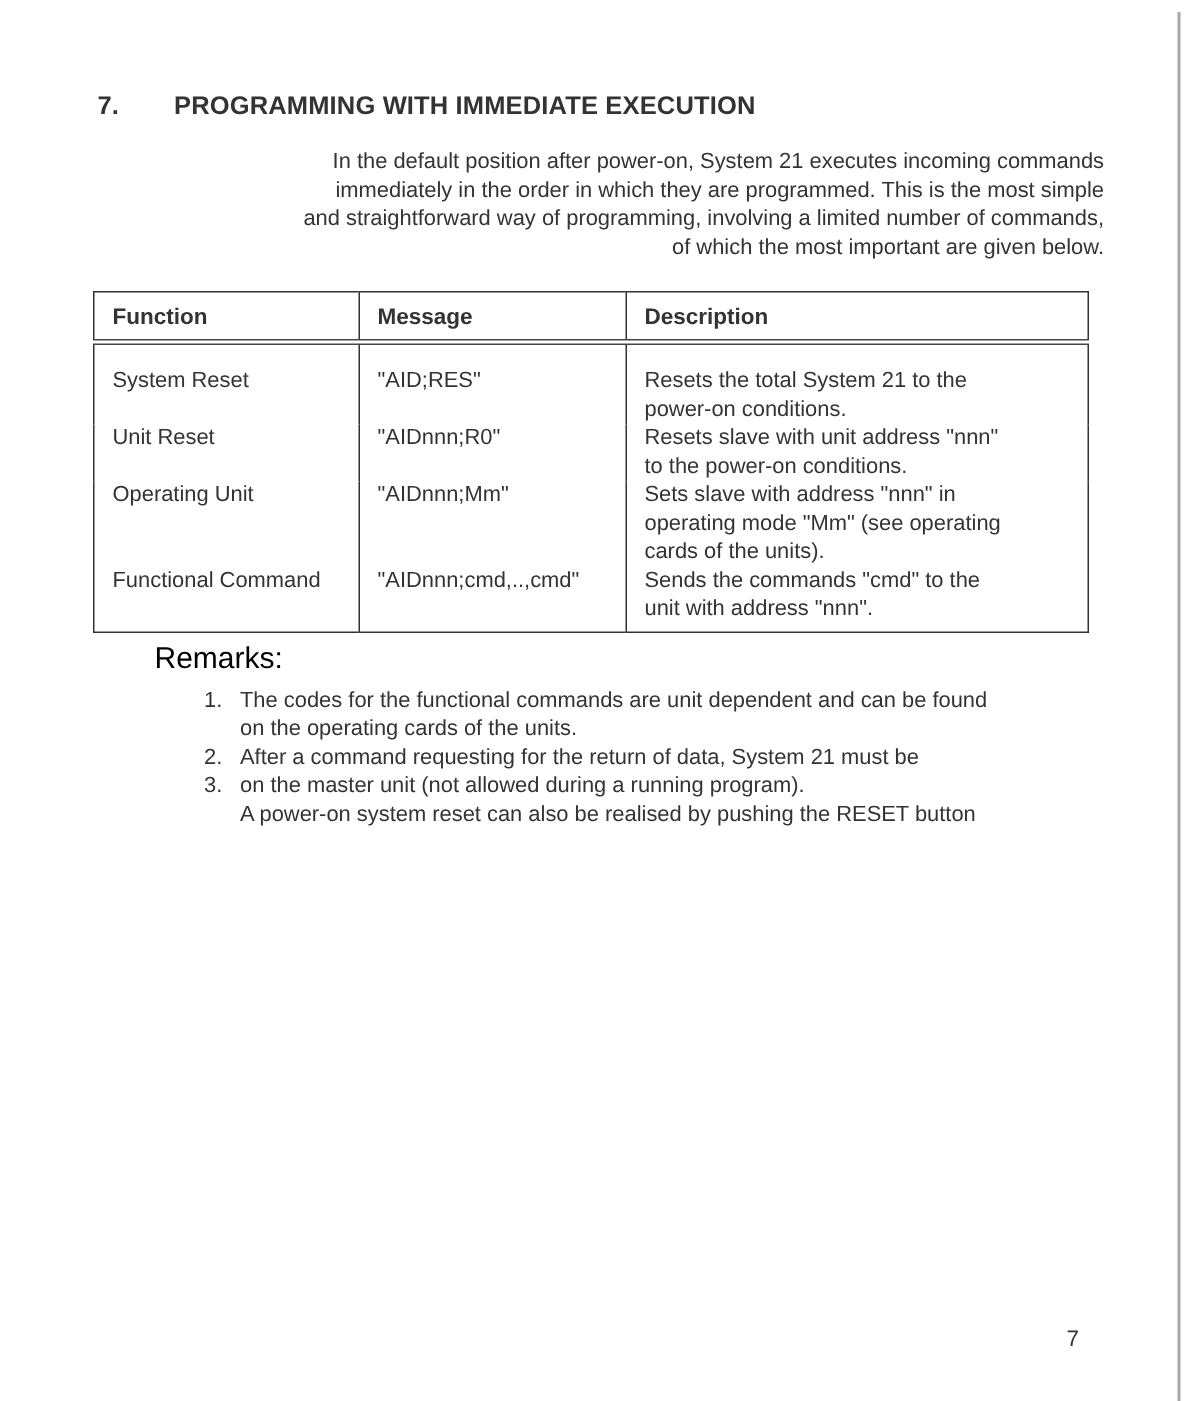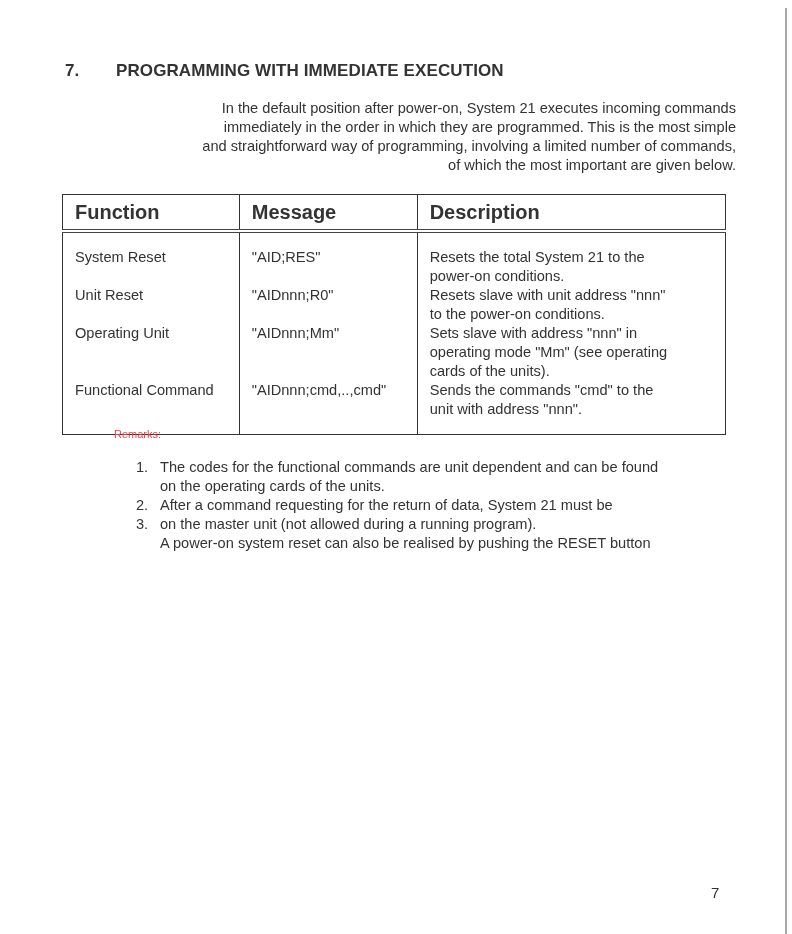--- a/index.html
+++ b/index.html
@@ -12,32 +12,32 @@
     .heading .num { position: absolute; left: 0; top: 0; }
     .heading .title { position: absolute; left: 51px; top: 0; white-space: nowrap; }
     .intro { position: absolute; left: 116px; top: 99px; width: 620px; font-size: 14.6px; line-height: 19px; color: #333; text-align: right; }
     .intro p { margin: 0; white-space: nowrap; }
     table.cmd {
       position: absolute; left: 62px; top: 194px; width: 664px; border-collapse: collapse;
       border: 1.5px solid #333; font-size: 14.6px; color: #333;
     }
     table.cmd th {
       text-align: left; font-weight: bold; padding: 6px 12px 5px 12px; height: 20px;
-      border-left: 1.5px solid #333; border-bottom: 4px double #444; font-size: 20px;
+      border-left: 1.5px solid #333; border-bottom: 4px double #444; font-size: 15px;
     }
     table.cmd th:first-child, table.cmd td:first-child { border-left: none; }
     table.cmd td {
       vertical-align: top; padding: 0 12px; line-height: 19px; border-left: 1.5px solid #333;
     }
     table.cmd tr.first td { padding-top: 15px; }
-    table.cmd tr.last td { padding-bottom: 15px; }
+    table.cmd tr.last td { padding-bottom: 5px; }
     table.cmd col.c1 { width: 177px; }
     table.cmd col.c2 { width: 178px; }
     table.cmd col.c3 { width: 309px; }
-    .remarks-label { position: absolute; left: 114px; top: 428px; font-size: 11px; color: #ef4444; }
+    .remarks-label { position: absolute; left: 103px; top: 428px; font-size: 20px; color: #000000; }
     ol.remarks { position: absolute; left: 136px; top: 458px; margin: 0; padding: 0; list-style: none; font-size: 14.6px; line-height: 19px; color: #333; width: 600px; }
     ol.remarks li { position: relative; padding-left: 24px; white-space: nowrap; }
     ol.remarks li .n { position: absolute; left: 0; top: 0; }
     .page-num { position: absolute; left: 711px; top: 884px; font-size: 15px; color: #333; }
   </style>
 </head>
 <body>
 
 <div class="edge-line"></div>
 

